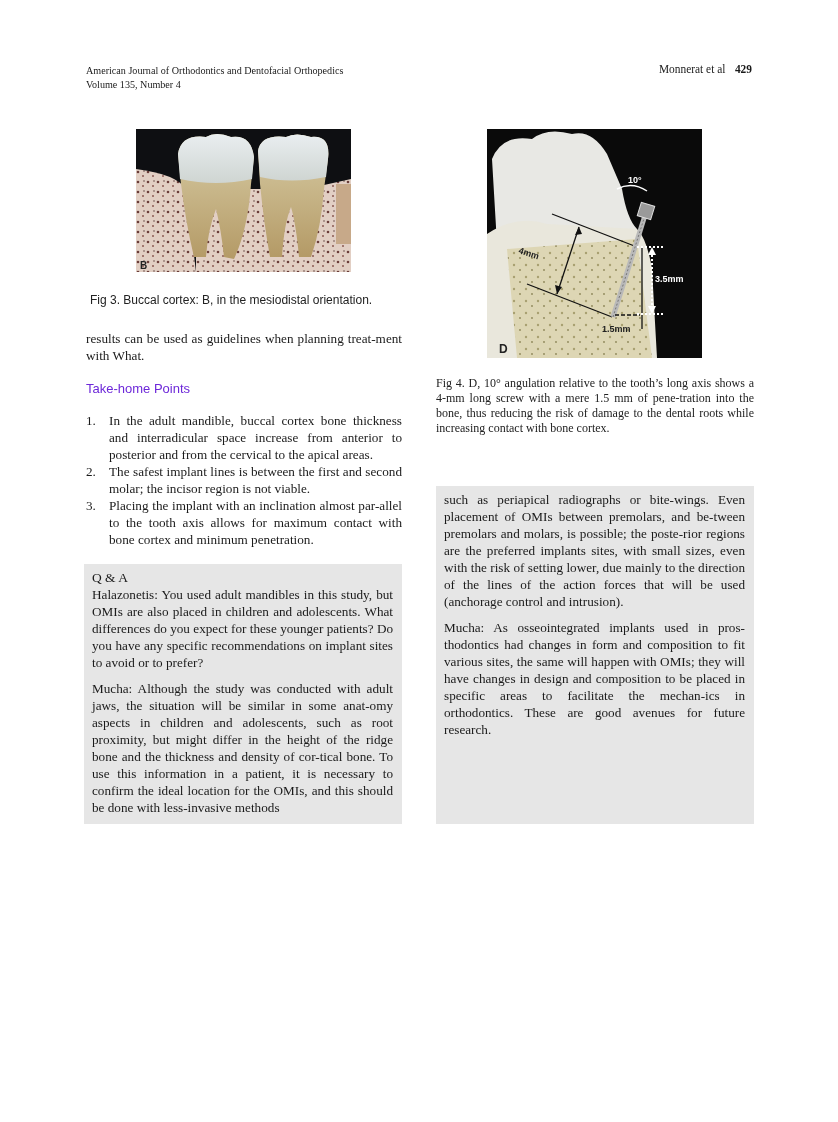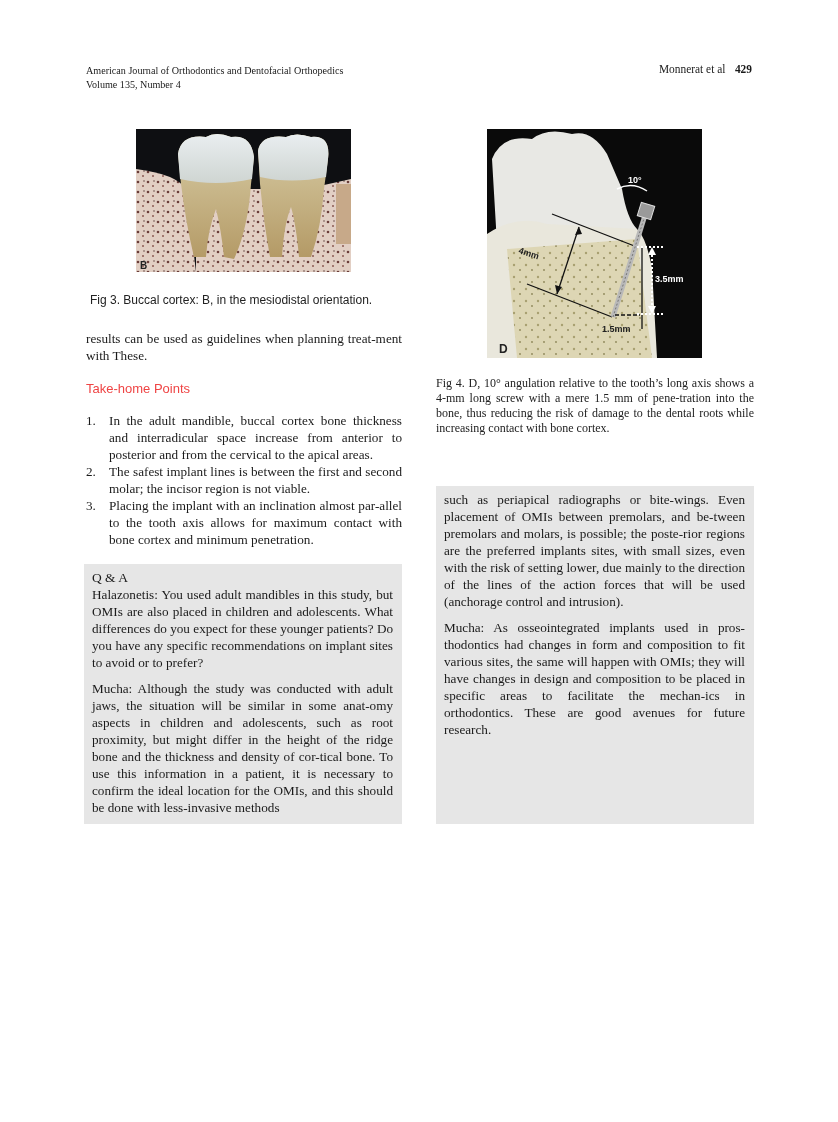--- a/index.html
+++ b/index.html
@@ -11,21 +11,21 @@
 
   .fig3 { left: 136px; top: 129px; width: 215px; height: 143px; background: #111; overflow: hidden; }
   .fig4 { left: 487px; top: 129px; width: 215px; height: 229px; background: #0c0c0c; overflow: hidden; text-align: right; }
 
   .caption { font-family: "Liberation Sans", sans-serif; font-size: 12px; line-height: 15px; color: #222; }
   .cap3 { left: 90px; top: 293px; width: 320px; }
   .cap4 { left: 436px; top: 376px; width: 318px; text-align: justify; font-family: Liberation Serif, serif; }
 
   .body-text { font-size: 13.2px; line-height: 17px; text-align: justify; }
   .p-results { left: 86px; top: 330px; width: 316px; }
-  .takehome-title { left: 86px; top: 381px; font-family: "Liberation Sans", sans-serif; font-size: 13px; color: #ef4444; }
+  .takehome-title { left: 86px; top: 381px; font-family: "Liberation Sans", sans-serif; font-size: 13px; color: #6d28d9; }
   .takehome-list { left: 86px; top: 412px; width: 316px; margin: 0; padding: 0; list-style: none; }
   .takehome-list li { display: flex; font-size: 13.2px; line-height: 17px; }
   .takehome-list .num { width: 23px; flex: none; }
   .takehome-list .txt { flex: 1; text-align: justify; }
 
   .qa-box { background: #e6e6e6; padding: 5px 9px 6px 8px; box-sizing: border-box; }
   .qa-left { left: 84px; top: 564px; width: 318px; height: 260px; }
   .qa-right { left: 436px; top: 486px; width: 318px; height: 338px; }
   .qa-box p { margin: 0 0 9px 0; font-size: 13.2px; line-height: 17px; text-align: justify; }
   .qa-title { font-size: 13.5px; line-height: 17px; }
@@ -112,21 +112,21 @@
     <path d="M130 60 Q145 52 160 62" fill="none" stroke="#fff" stroke-width="1.5"></path>
     <text x="141" y="54" font-family="Liberation Sans, sans-serif" font-size="9" font-weight="bold" fill="#fff">10°</text>
     <text x="31" y="124" font-family="Liberation Sans, sans-serif" font-size="9" font-weight="bold" fill="#222" transform="rotate(18 31 124)">4mm</text>
     <text x="168" y="153" font-family="Liberation Sans, sans-serif" font-size="9" font-weight="bold" fill="#fff">3.5mm</text>
     <text x="115" y="203" font-family="Liberation Sans, sans-serif" font-size="9" font-weight="bold" fill="#222">1.5mm</text>
     <text x="12" y="224" font-family="Liberation Sans, sans-serif" font-size="12" font-weight="bold" fill="#222">D</text>
   </svg>
 </div>
 <div class="abs caption cap4">Fig 4.  D, 10° angulation relative to the tooth’s long axis shows a 4-mm long screw with a mere 1.5 mm of pene-tration into the bone, thus reducing the risk of damage to the dental roots while increasing contact with bone cortex.</div>
 
-<div class="abs body-text p-results">results can be used as guidelines when planning treat-ment with These.</div>
+<div class="abs body-text p-results">results can be used as guidelines when planning treat-ment with What.</div>
 <div class="abs takehome-title">Take-home Points</div>
 <ul class="abs takehome-list">
   <li>
     <span class="num">1.</span>
     <span class="txt">In the adult mandible, buccal cortex bone thickness and interradicular space increase from anterior to posterior and from the cervical to the apical areas.</span>
   </li>
   <li>
     <span class="num">2.</span>
     <span class="txt">The safest implant lines is between the first and second molar; the incisor region is not viable.</span>
   </li>

